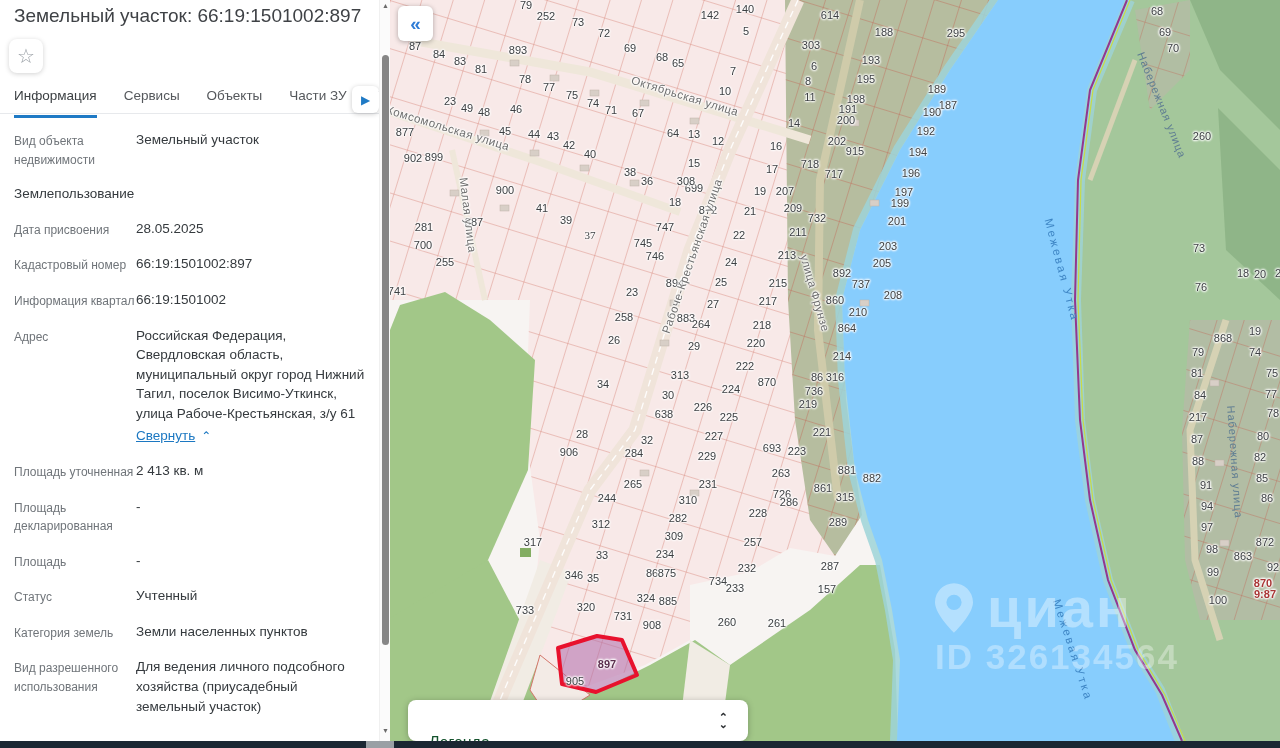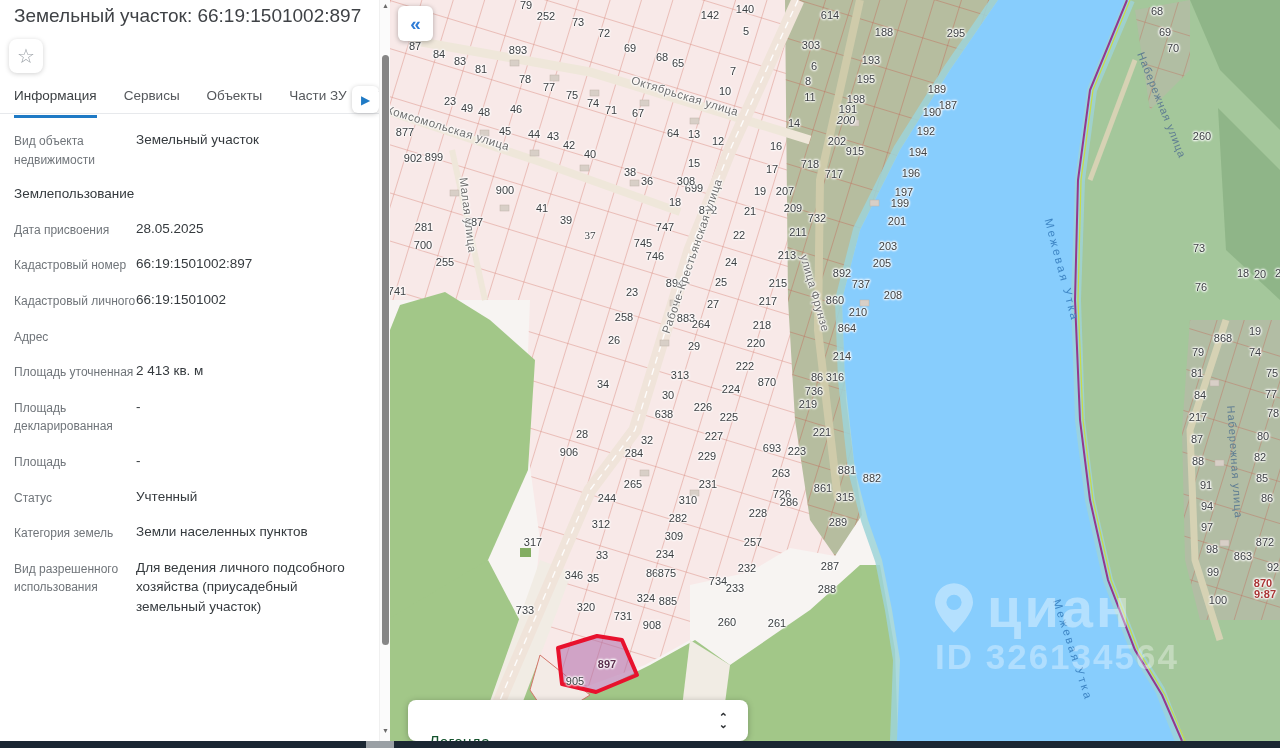--- a/index.html
+++ b/index.html
@@ -88,25 +88,26 @@
         </div>
         <div class="frow">
           <div class="flab">Дата присвоения</div>
           <div class="fval">28.05.2025</div>
         </div>
         <div class="frow">
           <div class="flab">Кадастровый номер</div>
           <div class="fval">66:19:1501002:897</div>
         </div>
         <div class="frow">
-          <div class="flab">Кадастровый личного</div>
+          <div class="flab">Информация квартал</div>
           <div class="fval">66:19:1501002</div>
         </div>
         <div class="frow">
           <div class="flab">Адрес</div>
+          <div class="fval">Российская Федерация, Свердловская область, муниципальный округ город Нижний Тагил, поселок Висимо-Уткинск, улица Рабоче-Крестьянская, з/у 61<div class="flink"><a>Свернуть</a><span class="chev">⌃</span></div></div>
         </div>
         <div class="frow">
           <div class="flab">Площадь уточненная</div>
           <div class="fval">2 413 кв. м</div>
         </div>
         <div class="frow">
           <div class="flab">Площадь декларированная</div>
           <div class="fval">-</div>
         </div>
         <div class="frow">
@@ -272,21 +273,21 @@
         <span class="pl" style="left: 262px; top: 573px;">86</span>
         <span class="pl" style="left: 277px; top: 573px;">875</span>
         <span class="pl" style="left: 328px; top: 581px;">734</span>
         <span class="pl" style="left: 345px; top: 588px;">233</span>
         <span class="pl" style="left: 357px; top: 568px;">232</span>
         <span class="pl" style="left: 363px; top: 542px;">257</span>
         <span class="pl" style="left: 368px; top: 513px;">228</span>
         <span class="pl" style="left: 391px; top: 473px;">263</span>
         <span class="pl" style="left: 392px; top: 494px;">726</span>
         <span class="pl" style="left: 399px; top: 502px;">286</span>
-        <span class="pl" style="left: 437px; top: 589px;">288</span>
+        <span class="pl" style="left: 437px; top: 589px;">157</span>
         <span class="pl" style="left: 448px; top: 522px;">289</span>
         <span class="pl" style="left: 440px; top: 566px;">287</span>
         <span class="pl" style="left: 337px; top: 622px;">260</span>
         <span class="pl" style="left: 387px; top: 623px;">261</span>
         <span class="pl" style="left: 377px; top: 382px;">870</span>
         <span class="pl" style="left: 382px; top: 448px;">693</span>
         <span class="pl" style="left: 7px; top: 291px;">741</span>
         <span class="pl" style="left: 33px; top: 245px;">700</span>
         <span class="pl" style="left: 55px; top: 262px;">255</span>
         <span class="pl" style="left: 200px; top: 235px; font-family: Liberation Serif, serif;">37</span>
@@ -359,21 +360,21 @@
         <span class="pl" style="left: 135px; top: 610px;">733</span>
         <span class="pl" style="left: 185px; top: 681px;">905</span>
         <span class="pl" style="left: 494px; top: 32px;">188</span>
         <span class="pl" style="left: 566px; top: 33px;">295</span>
         <span class="pl" style="left: 481px; top: 60px;">193</span>
         <span class="pl" style="left: 558px; top: 63px; margin-top: 42px;">187</span>
         <span class="pl" style="left: 476px; top: 79px;">195</span>
         <span class="pl" style="left: 547px; top: 89px;">189</span>
         <span class="pl" style="left: 466px; top: 99px;">198</span>
         <span class="pl" style="left: 458px; top: 109px;">191</span>
-        <span class="pl" style="left: 456px; top: 120px; font-style: italic;">200</span>
+        <span class="pl" style="left: 456px; top: 120px;">200</span>
         <span class="pl" style="left: 542px; top: 112px;">190</span>
         <span class="pl" style="left: 536px; top: 131px;">192</span>
         <span class="pl" style="left: 447px; top: 141px;">202</span>
         <span class="pl" style="left: 465px; top: 151px;">915</span>
         <span class="pl" style="left: 528px; top: 152px;">194</span>
         <span class="pl" style="left: 444px; top: 174px;">717</span>
         <span class="pl" style="left: 521px; top: 173px;">196</span>
         <span class="pl" style="left: 514px; top: 192px;">197</span>
         <span class="pl" style="left: 510px; top: 203px;">199</span>
         <span class="pl" style="left: 507px; top: 221px;">201</span>

